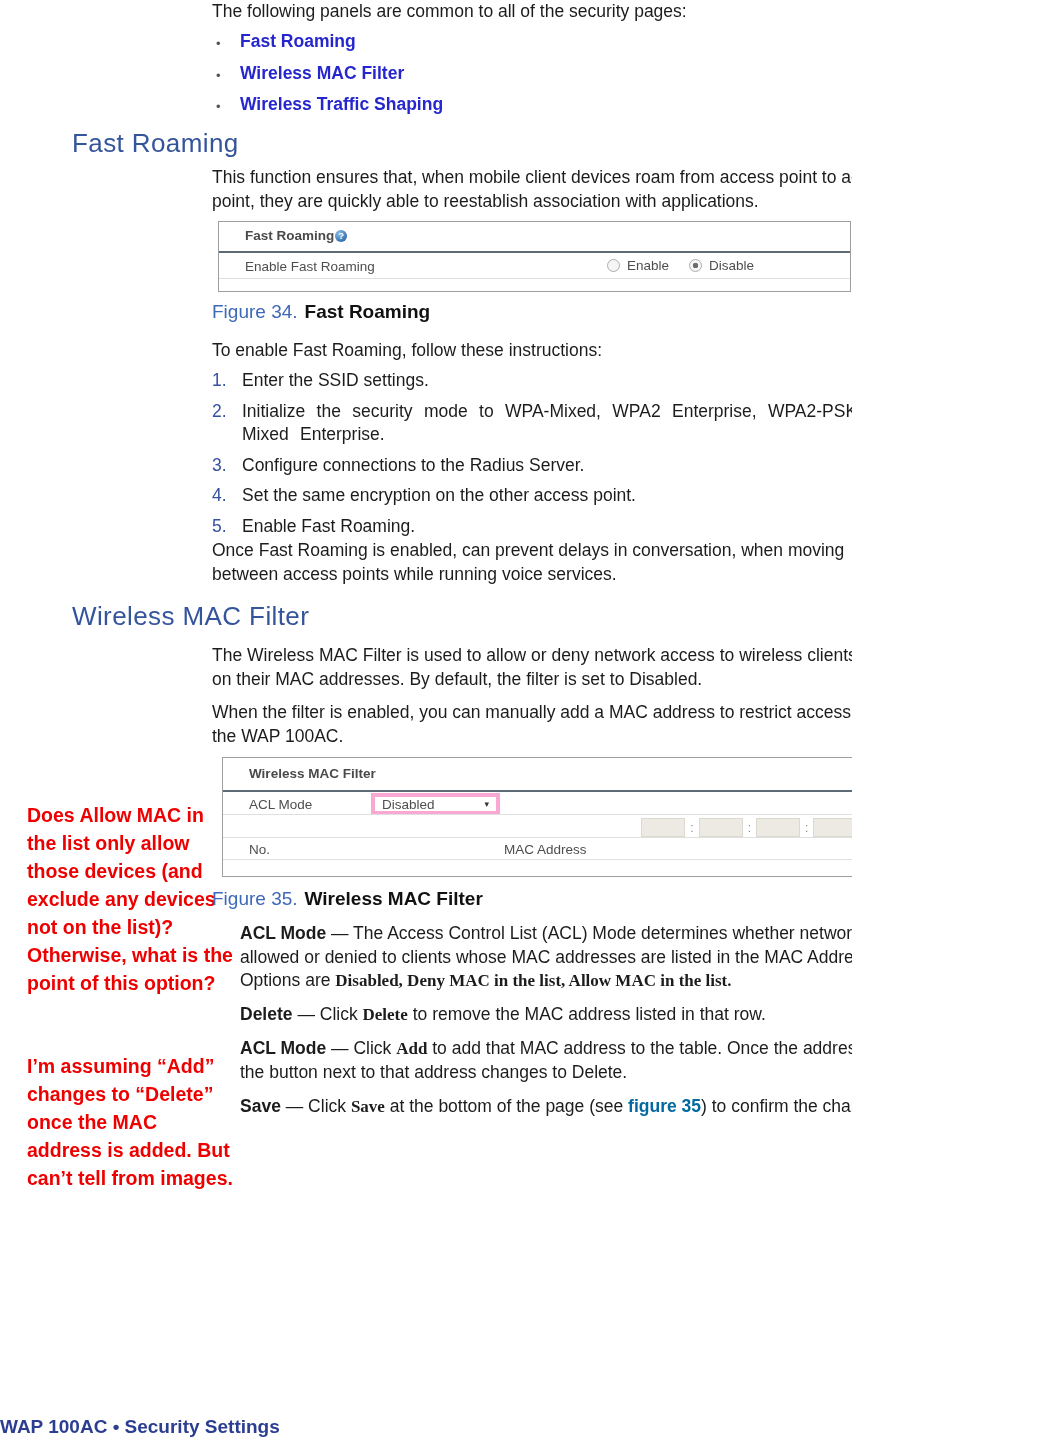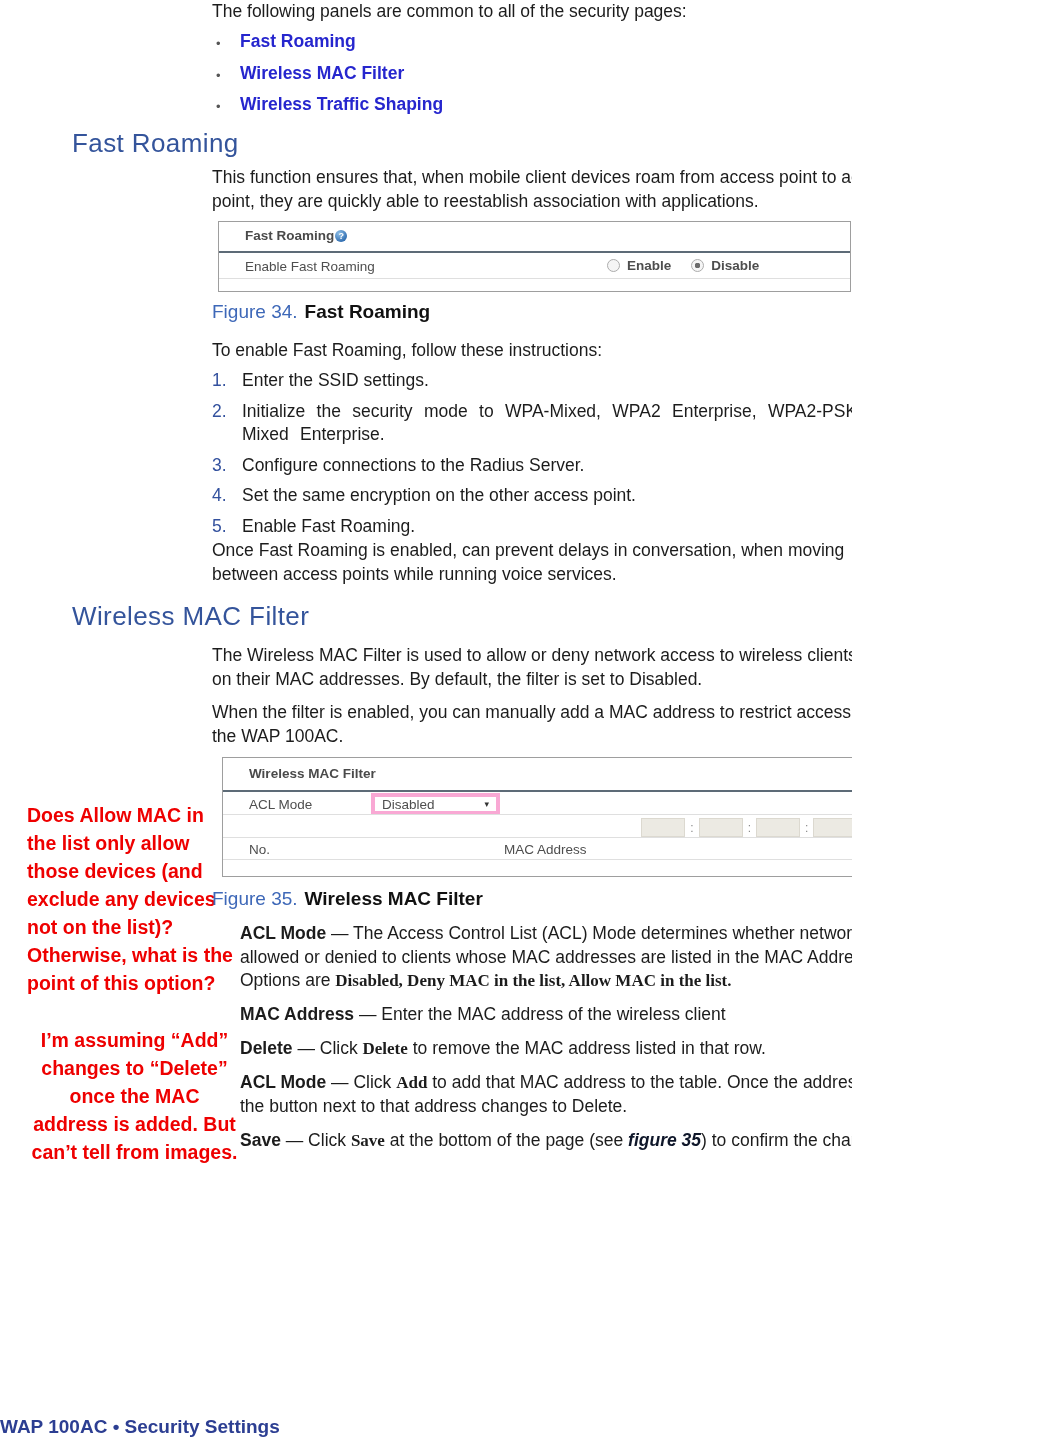--- a/index.html
+++ b/index.html
@@ -22,37 +22,37 @@
   .spread{word-spacing:6.5px;}
   
   .caption{font-size:19px;}
   .cap-prefix{color:#3E68B8;}
   .cap-name{font-weight:bold;color:#111;margin-left:7px;}
   
   .def{font-size:17.5px;line-height:23.5px;margin-bottom:10.5px;white-space:pre-line;margin-left:28px;}
   .seg-b{font-weight:bold;}
   .seg-n{}
   .seg-sb{font-family:"Liberation Serif",serif;font-weight:bold;font-size:17px;}
-  .seg-link{color:#0f172a;font-weight:bold;font-style:italic;}
+  .seg-link{color:#0369a1;font-weight:bold;}
   
   .rednote{color:#EE0000;font-weight:bold;font-size:19.5px;line-height:28px;white-space:pre-line;margin-left:24px;}
   
   .panel{position:absolute;background:#fff;border:1px solid #9E9E9E;font-size:13.5px;color:#4E4E4E;}
   .panel-title{position:absolute;font-weight:bold;color:#4A4A4A;}
   .divider{position:absolute;left:0;right:0;height:2px;background:#5D6B77;}
   .lightline{position:absolute;left:0;right:0;height:1px;background:#DFDFDF;}
   .plabel{position:absolute;}
   .help-icon{display:inline-block;width:12px;height:12px;border-radius:50%;margin-left:1px;
     background:radial-gradient(circle at 35% 30%,#8FC0E8,#2F6CB0 75%);
     color:#fff;font-size:9px;font-weight:bold;text-align:center;line-height:12px;vertical-align:1px;cursor:pointer;}
   .radio-group{position:absolute;display:flex;align-items:center;}
   .radio{display:inline-block;width:11px;height:11px;border-radius:50%;border:1px solid #ACACAC;
     background:#F5F5F5;margin-right:7px;flex-shrink:0;}
   .radio.sel{background:radial-gradient(circle,#6B6B6B 0 2.6px,#F5F5F5 3px);}
-  .rlabel{margin-right:20px;font-weight:bold;}
+  .rlabel{margin-right:20px;}
   .select{position:absolute;background:#fff;border:4px solid #f9a8d4;display:flex;align-items:center;
     justify-content:space-between;padding:0 7px;box-sizing:border-box;cursor:pointer;}
   .arrow{font-size:9px;color:#333;}
   .mac-row{position:absolute;display:flex;align-items:center;}
   .boxes{display:flex;align-items:center;}
   .macbox{display:inline-block;width:42px;height:17px;background:#ECEAE3;border:1px solid #DCD9D0;}
   .colon{color:#8A8A8A;margin:0 5px;font-size:12px;}
   .addbtn{background:linear-gradient(#FBFBFB,#D8D8D8);border:1px solid #9A9A9A;border-radius:3px;
     color:#6F6F6F;font-size:13px;height:21px;min-width:38px;margin-left:14px;padding:0 6px;
     font-family:"Liberation Sans",sans-serif;cursor:pointer;}
@@ -183,28 +183,27 @@
 point of this option?</div>
 
   <p class="abs caption" style="left:212px;top:888px;">
     <span class="cap-prefix">Figure 35.</span><span class="cap-name">Wireless MAC Filter</span>
   </p>
 
   <div class="abs" style="left:212px;top:922px;width:812px;">
       <p class="def"><span class="seg-b">ACL Mode</span><span class="seg-n"> — The Access Control List (ACL) Mode determines whether network access is
 allowed or denied to clients whose MAC addresses are listed in the MAC Address table.
 Options are </span><span class="seg-sb">Disabled, Deny MAC in the list, Allow MAC in the list.</span></p>
-      <p class="def"><span class="seg-b">MAC Address</span><span class="seg-n"> — Enter the MAC address of the wireless client</span></p>
       <p class="def"><span class="seg-b">Delete</span><span class="seg-n"> — Click </span><span class="seg-sb">Delete</span><span class="seg-n"> to remove the MAC address listed in that row.</span></p>
       <p class="def"><span class="seg-b">ACL Mode</span><span class="seg-n"> — Click </span><span class="seg-sb">Add</span><span class="seg-n"> to add that MAC address to the table. Once the address is added,
 the button next to that address changes to Delete.</span></p>
       <p class="def"><span class="seg-b">Save</span><span class="seg-n"> — Click </span><span class="seg-sb">Save</span><span class="seg-n"> at the bottom of the page (see </span><span class="seg-link">figure 35</span><span class="seg-n">) to confirm the changes.</span></p>
     </div>
 
-  <div class="abs rednote" style="left:3px;top:1026px;width:215px;text-align:center;">I’m assuming “Add”
+  <div class="abs rednote" style="left:3px;top:1052px;width:215px;">I’m assuming “Add”
 changes to “Delete”
 once the MAC
 address is added. But
 can’t tell from images.</div>
 
   <div class="footer" style="left:0;right:4px;top:1416px;flex-direction:column;">
     <span>WAP 100AC • Security Settings</span>
     <span>37</span>
   </div>
 

